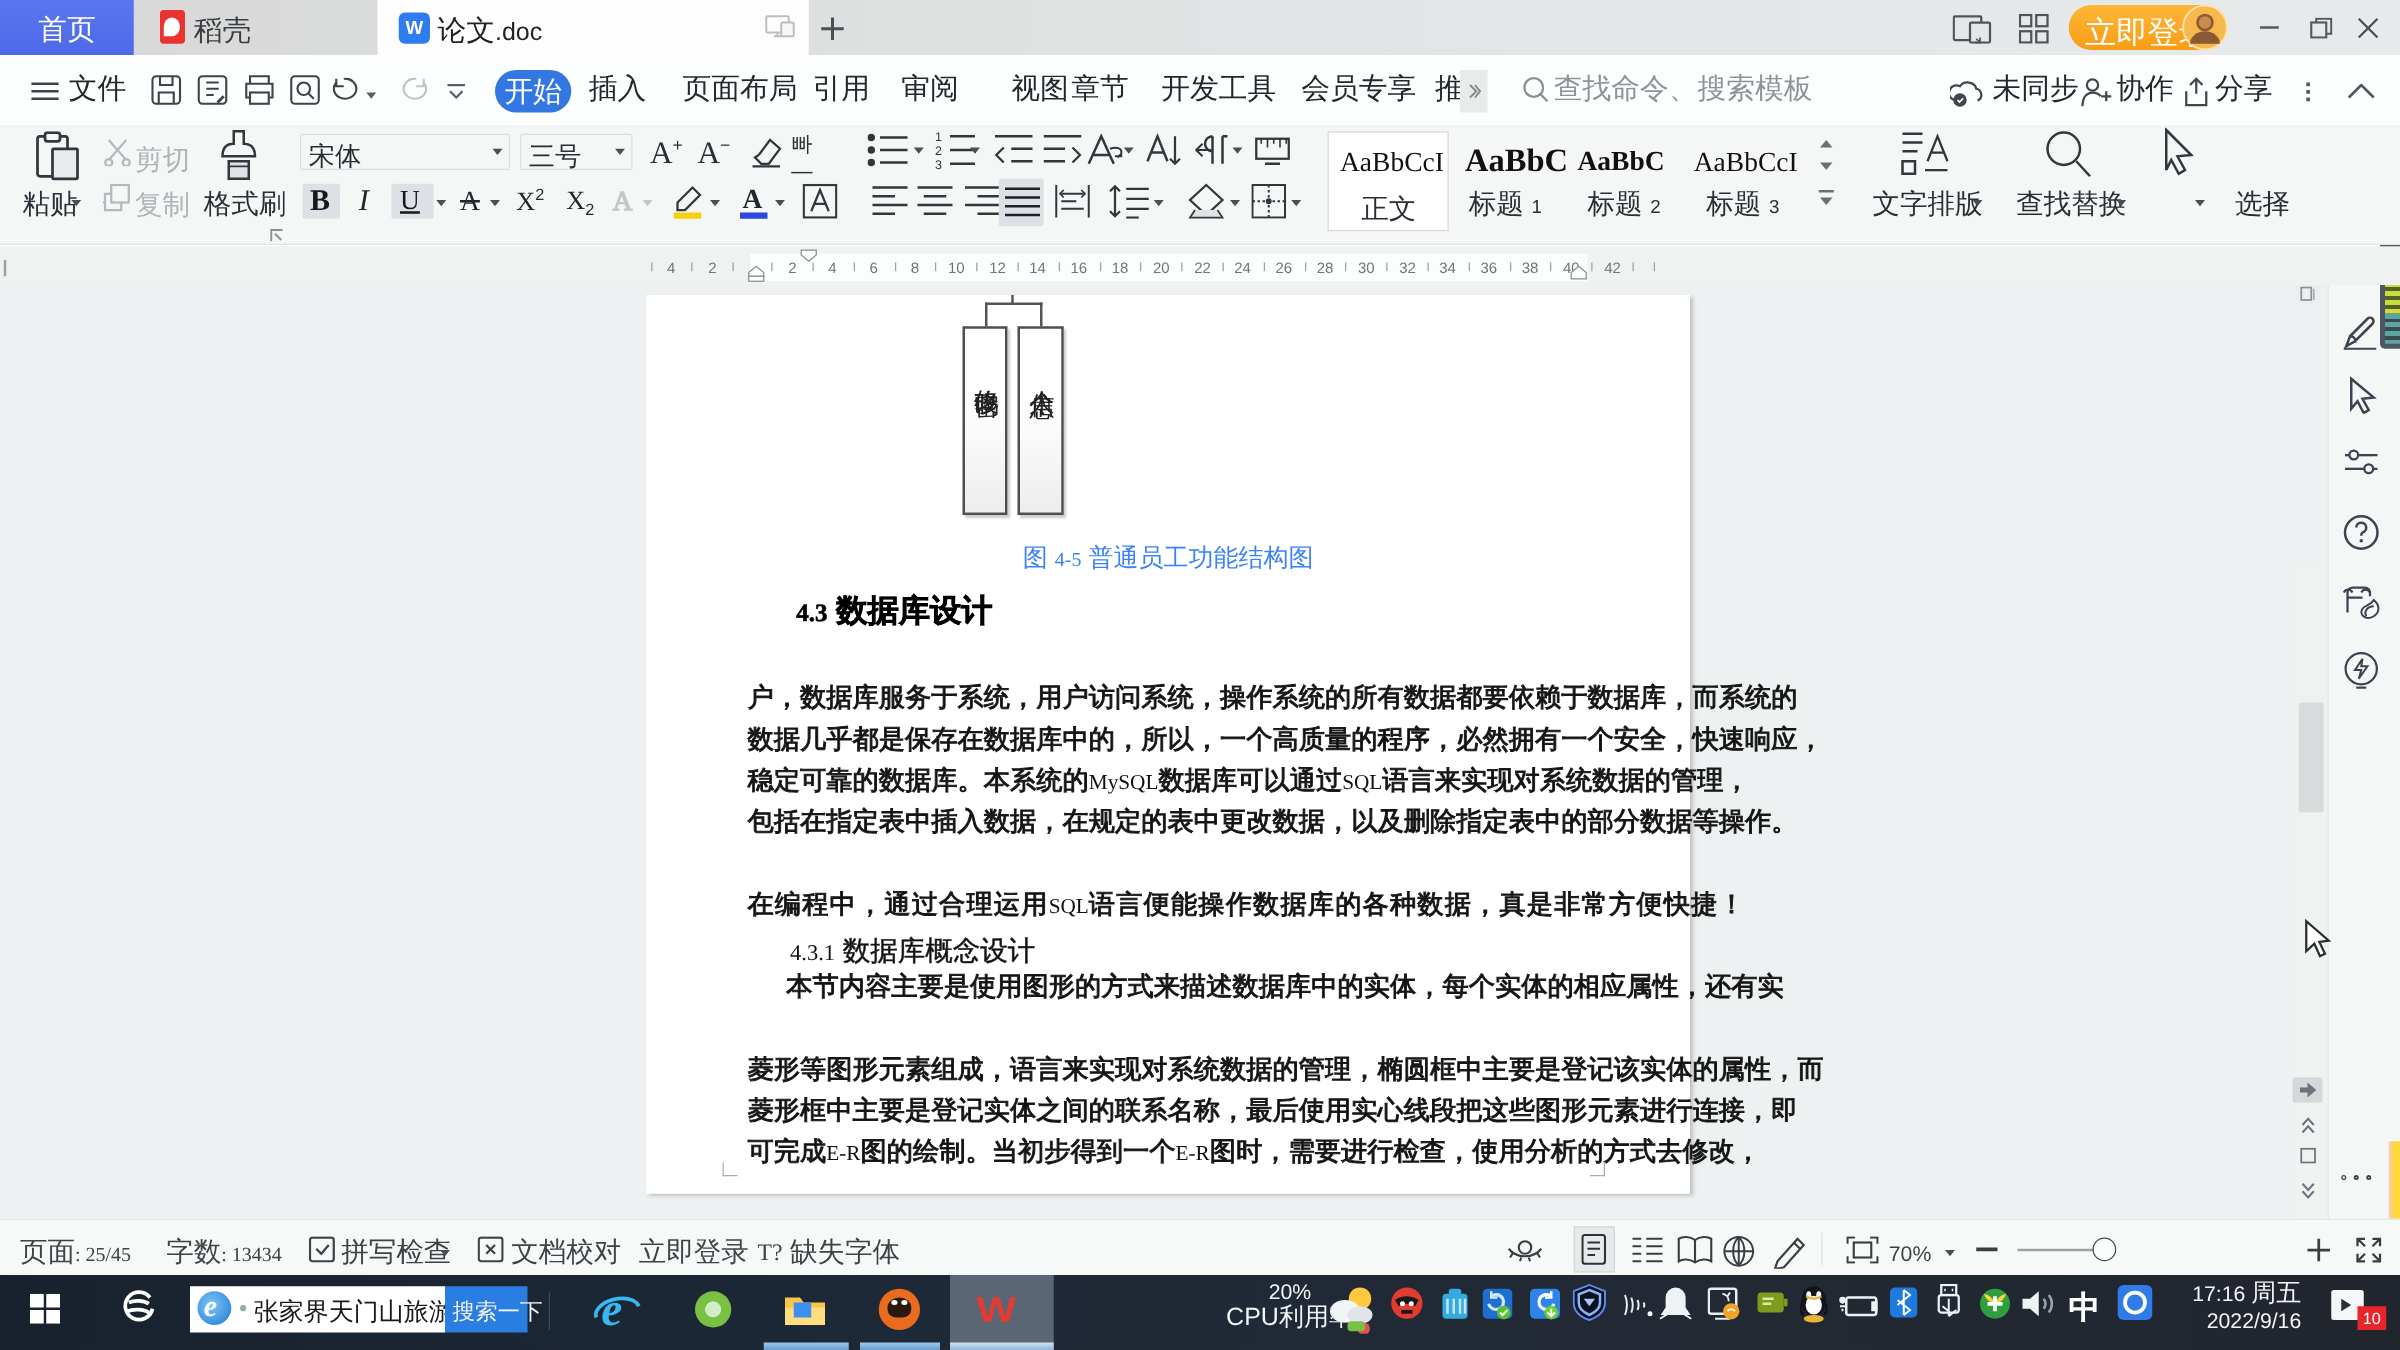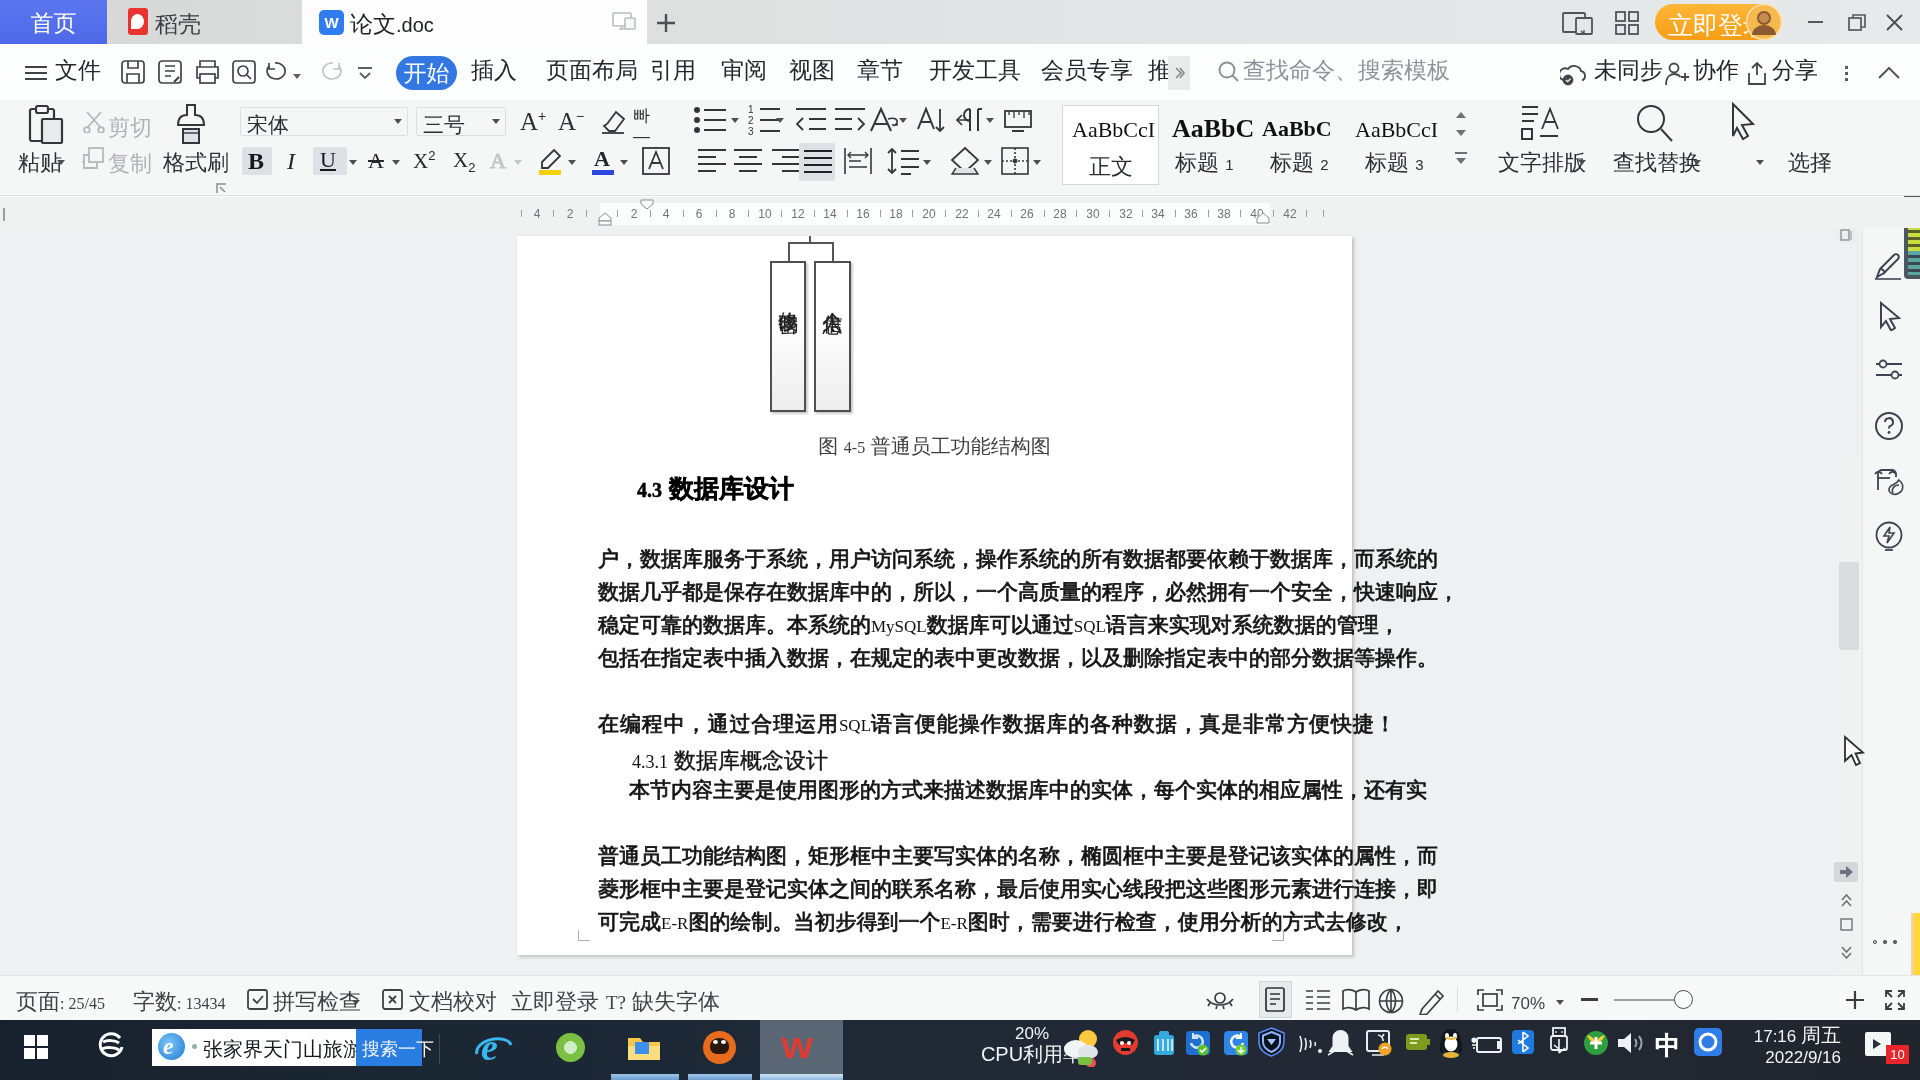--- a/index.html
+++ b/index.html
@@ -33,21 +33,21 @@
 
 #docarea{position:absolute;left:0;top:228px;width:1920px;height:747px;background:#eef1f1}
 #page{position:absolute;left:517px;top:8px;width:835px;height:719px;background:#fff;box-shadow:2px 2px 3px rgba(150,155,155,.55)}
 
 .bl{position:absolute;left:81px;width:672px;font-size:21px;line-height:21px;color:#101010;text-align:justify;text-align-last:justify;white-space:nowrap;-webkit-text-stroke:.8px #1a1a1a}
 .bl l{font:17px "Liberation Serif";-webkit-text-stroke:0 transparent;letter-spacing:0}
 .bl.nj{text-align-last:auto;letter-spacing:.9px}
 .ind{display:inline-block;width:31px}
 .dbox{position:absolute;height:151px;border:2px solid #4f4f4f;background:linear-gradient(180deg,#fff 40%,#ededed);box-shadow:2px 2px 2px #cacccc;text-align:center}
 .dbox span{writing-mode:vertical-lr;font-size:20px;line-height:21px;letter-spacing:1px;color:#222;margin-top:33px;display:inline-block}
-.caption{position:absolute;left:0;top:197px;width:835px;text-align:center;font-size:20px;color:#404040}
+.caption{position:absolute;left:0;top:197px;width:835px;text-align:center;font-size:20px;color:#3b82f6}
 .caption l{font:16px "Liberation Serif"}
 .h43{position:absolute;left:120px;top:236px;font-size:25px;font-weight:bold;color:#000;-webkit-text-stroke:.5px #000}
 .h43 l{font:bold 20px "Liberation Serif"}
 .h431{position:absolute;left:115px;top:510px;font-size:22px;color:#111;-webkit-text-stroke:.4px #222}
 .h431 l2{font:18px "Liberation Serif";-webkit-text-stroke:0 transparent}
 
 #statusbar{position:absolute;left:0;top:975px;width:1920px;height:45px;background:#f7f9f9;border-top:1px solid #e4e6e6}
 .st{position:absolute;top:16px;font-size:22px;color:#3f4347;line-height:20px}
 .st l4{font-size:16px;font-family:Liberation Serif, serif}
 
@@ -73,21 +73,21 @@
     <div class="dbox" style="left:297px;top:25px;width:37px"><span>个人信息</span></div>
     <div class="caption">图 <l>4-5</l> 普通员工功能结构图</div>
     <div class="h43"><l>4.3</l> 数据库设计</div>
     <div class="bl" style="top:312px">户，数据库服务于系统，用户访问系统，操作系统的所有数据都要依赖于数据库，而系统的</div>
     <div class="bl" style="top:345px">数据几乎都是保存在数据库中的，所以，一个高质量的程序，必然拥有一个安全，快速响应，</div>
     <div class="bl" style="top:378px">稳定可靠的数据库。本系统的<l>MySQL</l>数据库可以通过<l>SQL</l>语言来实现对系统数据的管理，</div>
     <div class="bl" style="top:411px">包括在指定表中插入数据，在规定的表中更改数据，以及删除指定表中的部分数据等操作。</div>
     <div class="bl nj" style="top:477px">在编程中，通过合理运用<l>SQL</l>语言便能操作数据库的各种数据，真是非常方便快捷！</div>
     <div class="h431"><l2>4.3.1</l2> 数据库概念设计</div>
     <div class="bl" style="top:543px"><span class="ind"></span>本节内容主要是使用图形的方式来描述数据库中的实体，每个实体的相应属性，还有实</div>
-    <div class="bl" style="top:609px">普通员工功能结构图，矩形框中主要写实体的名称，椭圆框中主要是登记该实体的属性，而</div>
+    <div class="bl" style="top:609px">菱形等图形元素组成，语言来实现对系统数据的管理，椭圆框中主要是登记该实体的属性，而</div>
     <div class="bl" style="top:642px">菱形框中主要是登记实体之间的联系名称，最后使用实心线段把这些图形元素进行连接，即</div>
     <div class="bl" style="top:675px">可完成<l>E-R</l>图的绘制。当初步得到一个<l>E-R</l>图时，需要进行检查，使用分析的方式去修改，</div>
 
     <div class="ab" style="left:61px;top:704px;width:12px;height:1px;background:#a9adad"></div>
     <div class="ab" style="left:61px;top:694px;width:1px;height:11px;background:#a9adad"></div>
     <div class="ab" style="left:755px;top:704px;width:12px;height:1px;background:#a9adad"></div>
     <div class="ab" style="left:766px;top:694px;width:1px;height:11px;background:#a9adad"></div>
   </div>
   <div id="scrolllane"></div>
   <div id="scrollthumb"></div>
@@ -227,21 +227,21 @@
   <svg class="ab" style="left:318px;top:18px" width="24" height="20" fill="none" stroke="#c0c4c8" stroke-width="2">
       <path d="M21 4 a9 8 0 1 1 -6 -3 M21 1 v6 h-6" stroke-width="1.7"></path>
     </svg>
   <svg class="ab" style="left:356px;top:23px" width="18" height="12" fill="none" stroke="#5a5f65" stroke-width="1.8">
       <path d="M2 1 h14 M4 6 l5 5 5 -5"></path>
     </svg>
   <div class="mi" style="left:471px">插入</div>
   <div class="mi" style="left:546px">页面布局</div>
   <div class="mi" style="left:650px">引用</div>
   <div class="mi" style="left:721px">审阅</div>
-  <div class="mi" style="left:789px">视图</div>
+  <div class="mi" style="left:809px">视图</div>
   <div class="mi" style="left:857px">章节</div>
   <div class="mi" style="left:929px">开发工具</div>
   <div class="mi" style="left:1041px">会员专享</div>
   <div class="mi" style="left:1148px">推</div>
   <div class="ab" style="left:1168px;top:12px;width:22px;height:34px;background:#e9ebeb"></div>
   <svg class="ab" style="left:1173px;top:23px" width="12" height="12" fill="none" stroke="#6a7076" stroke-width="1.6">
       <path d="M3 1 l5 5 -5 5 M7 1 l4 5 -4 5" opacity=".8"></path>
     </svg>
   <svg class="ab" style="left:1218px;top:17px" width="22" height="22" fill="none" stroke="#868f96" stroke-width="1.8">
       <circle cx="9" cy="9" r="7.5"></circle>

